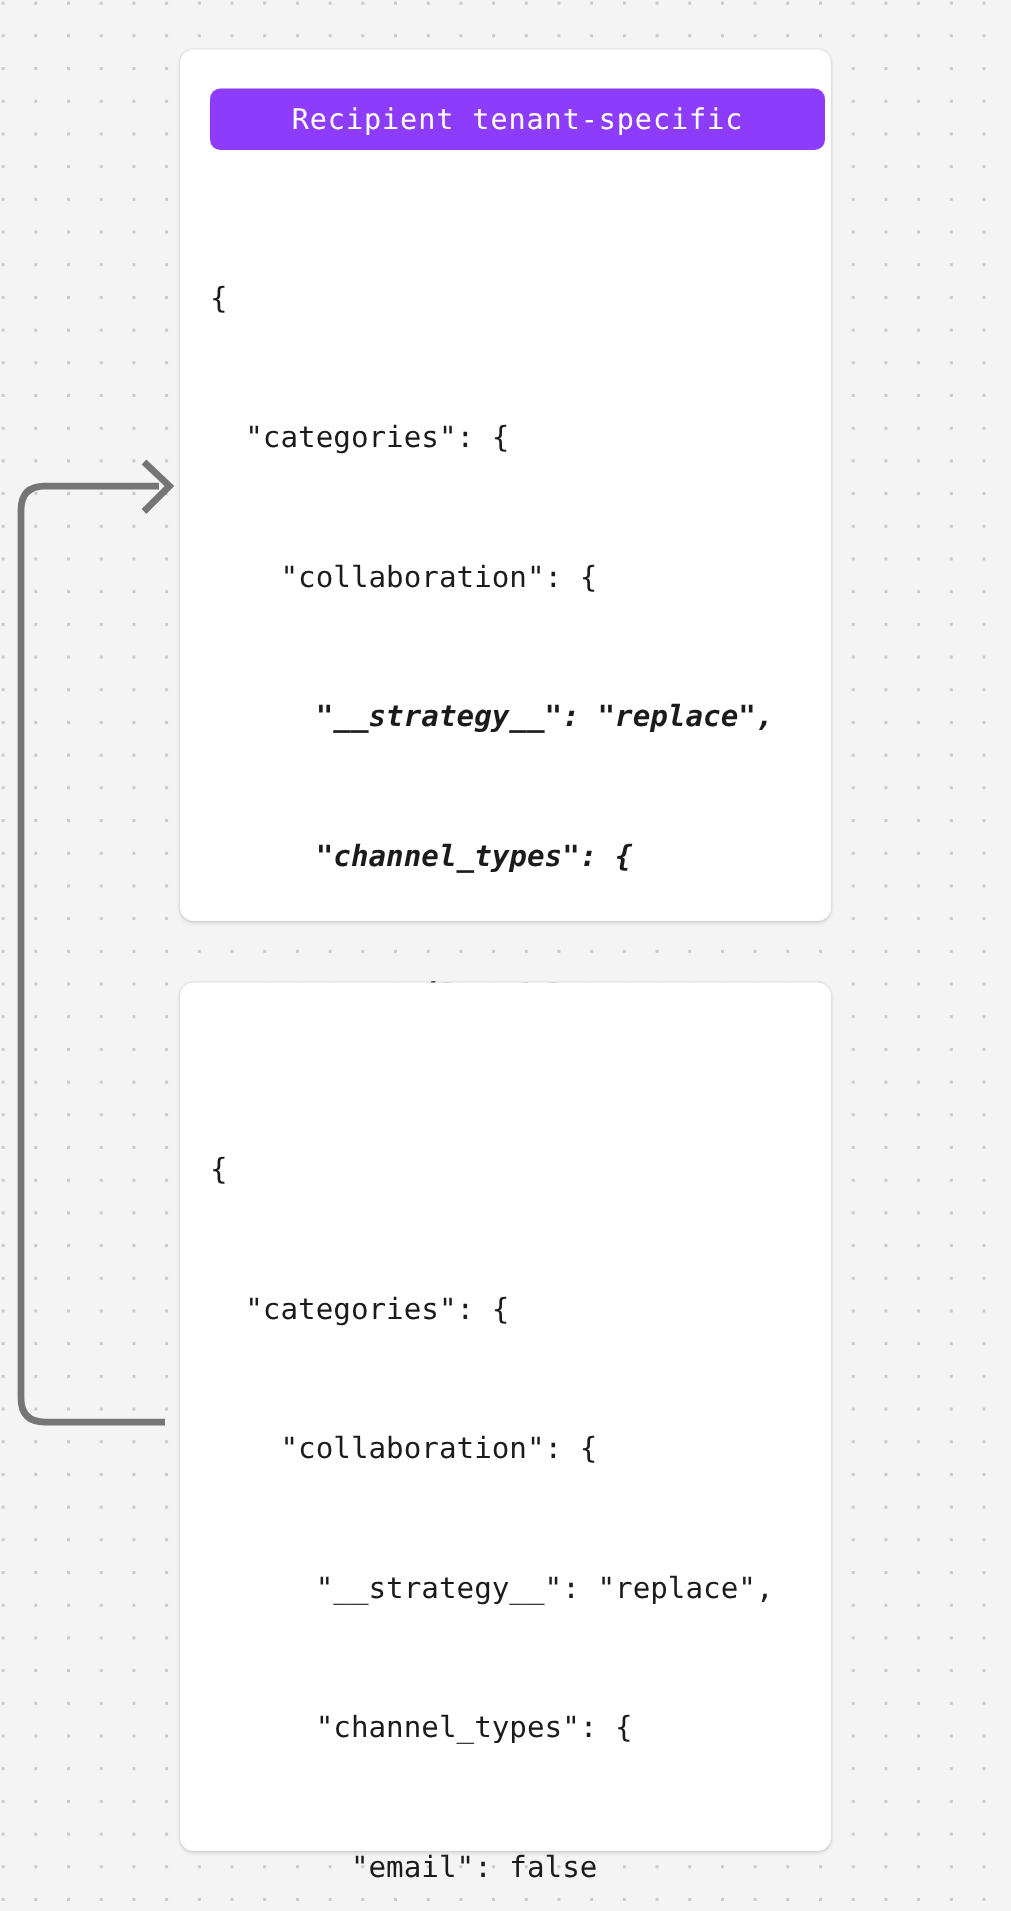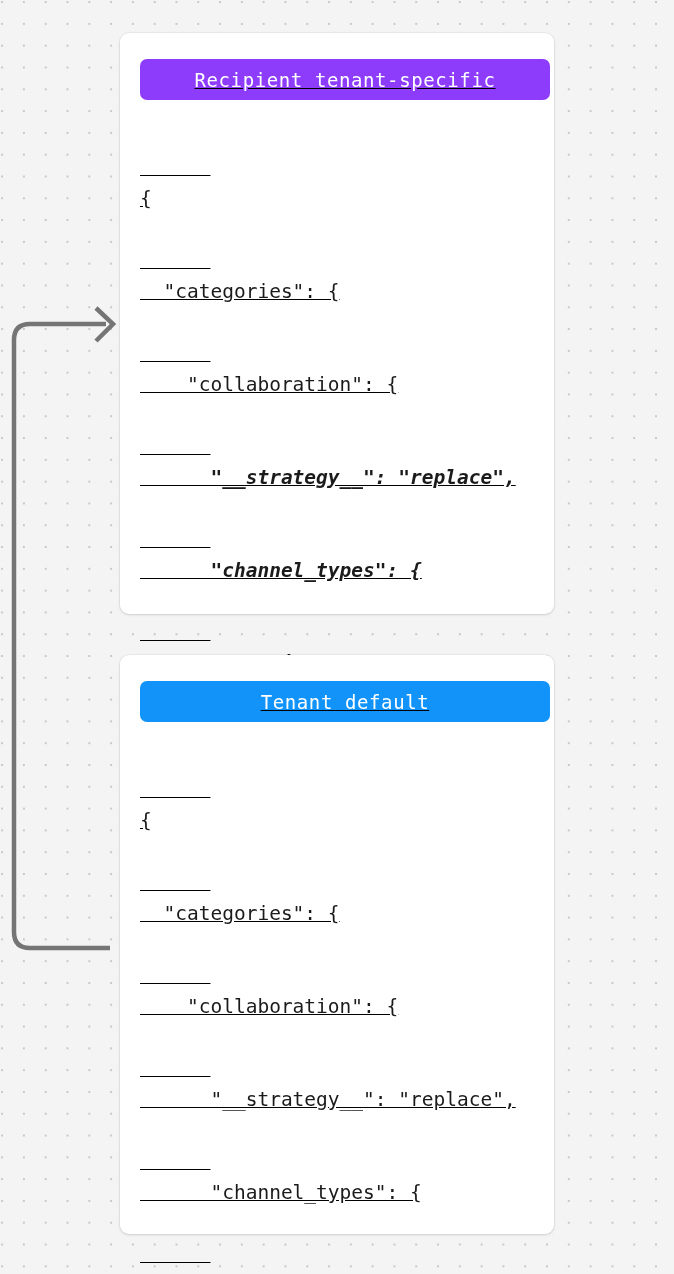--- a/index.html
+++ b/index.html
@@ -34,21 +34,20 @@
     pointer-events: none;
   }
 
   
   .card {
     position: absolute;
     background: #ffffff;
     border-radius: 9px;
     box-shadow: 0 1px 3px rgba(0,0,0,0.13), 0 0 0 1px rgba(0,0,0,0.035);
     padding: 26px 4px 22px 20px;
-    text-decoration: underline;
   }
 
   #card-recipient {
     left: 120px;
     top: 33px;
     width: 434px;
     height: 581px;
   }
 
   #card-tenant {
@@ -112,21 +111,20 @@
       <span class="code-line">      "channel_types": {</span>
       <span class="code-line">        "email": true</span>
       <span class="code-line">      }</span>
       
       
       
     </div>
   </div>
 
   <div class="card" id="card-tenant">
-    <div class="card-header" style="background-color: rgb(17, 147, 250);">Tenant default</div>
     <div class="card-body">
       <span class="code-line">{</span>
       <span class="code-line">  "categories": {</span>
       <span class="code-line">    "collaboration": {</span>
       <span class="code-line">      "__strategy__": "replace",</span>
       <span class="code-line">      "channel_types": {</span>
       <span class="code-line">        "email": false</span>
       
       
       

